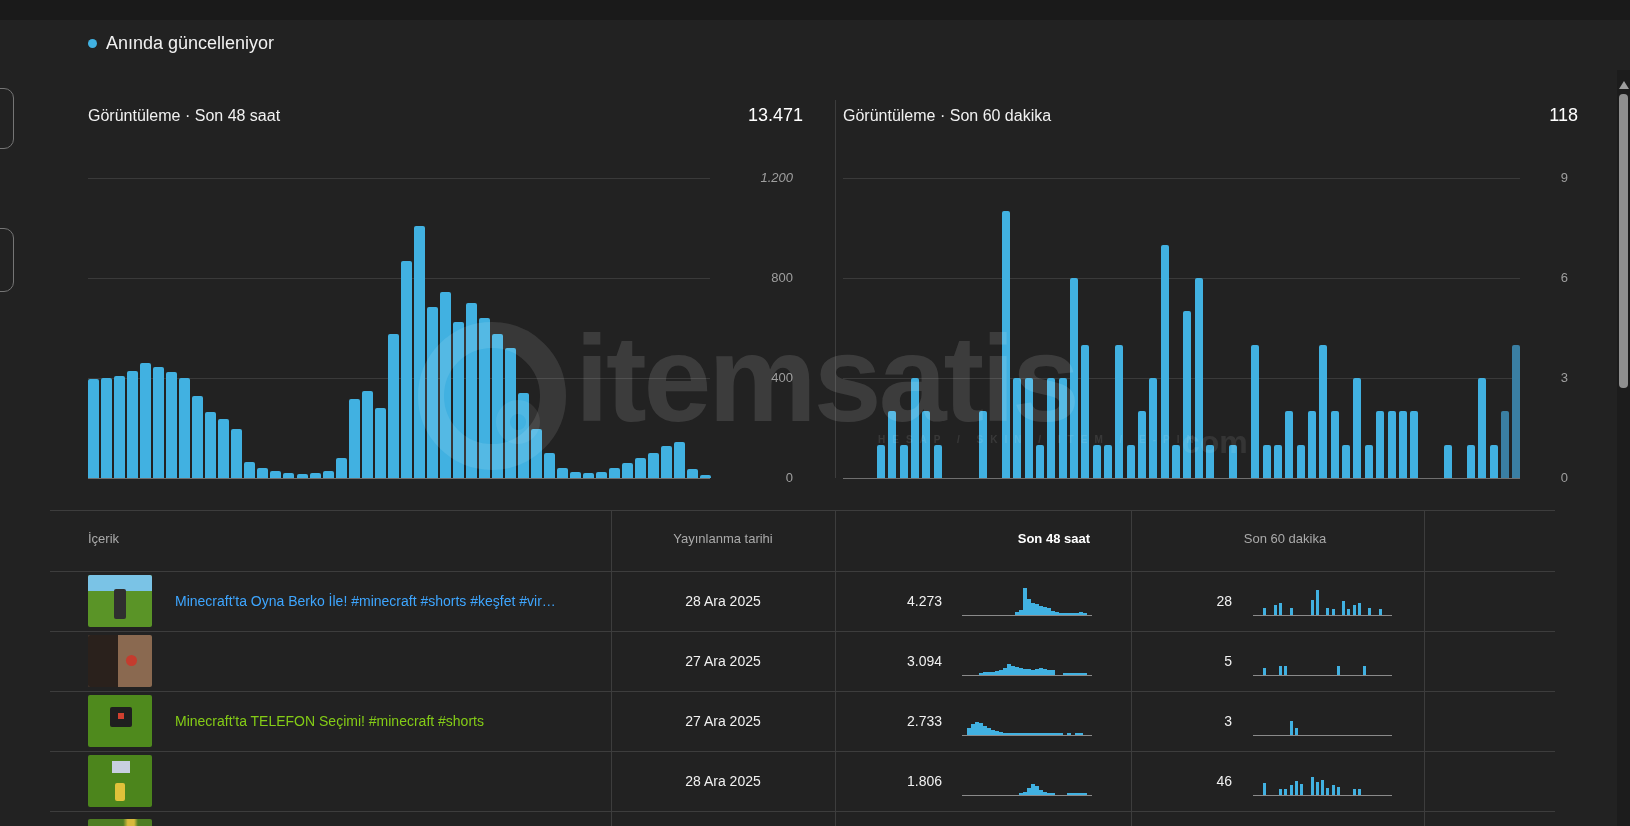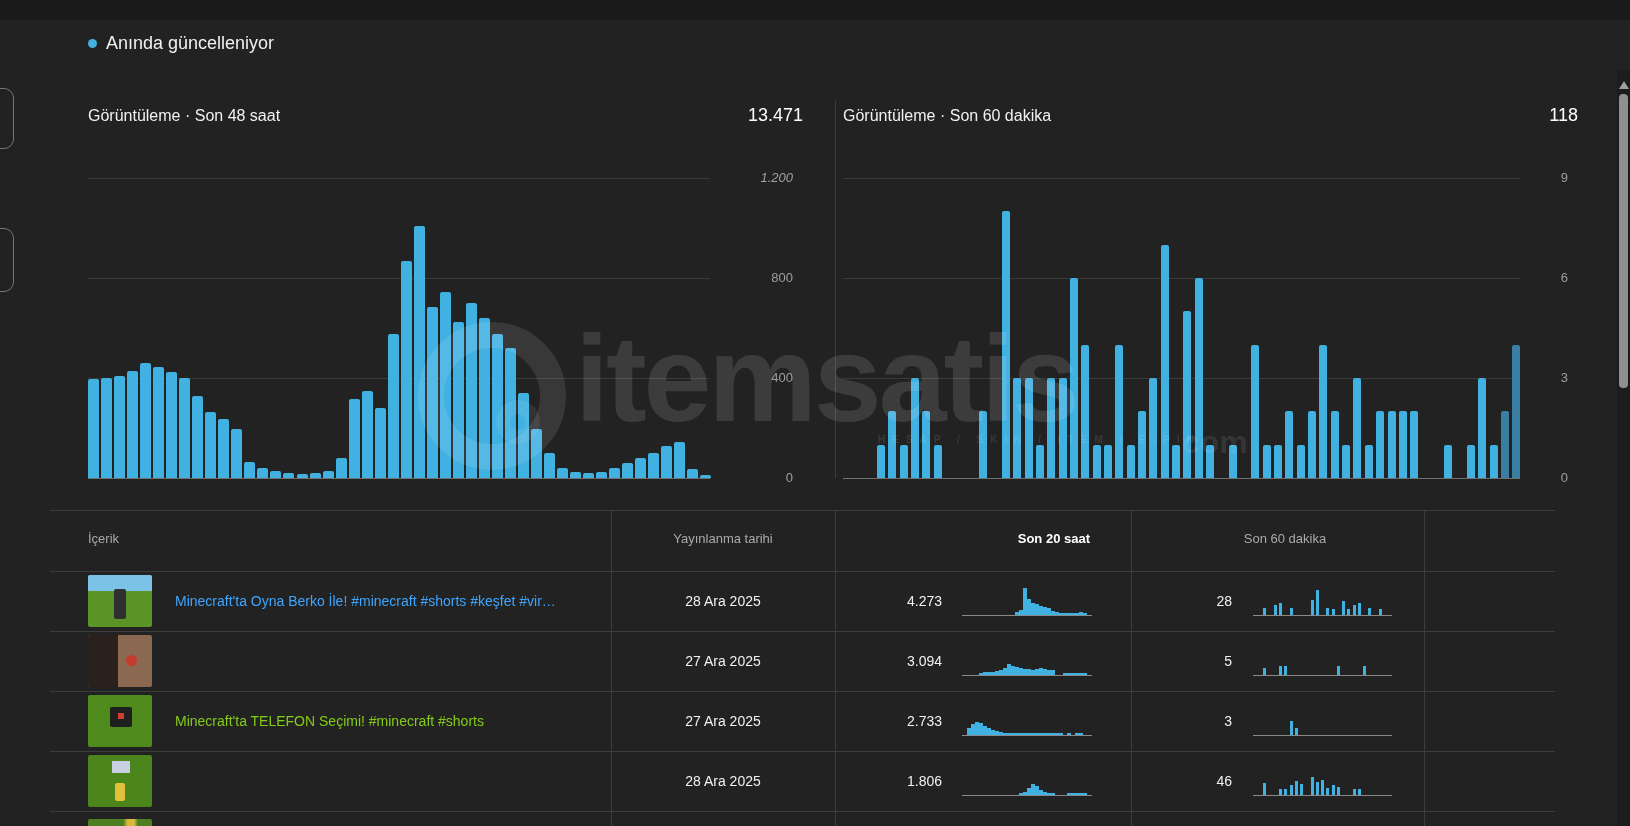--- a/index.html
+++ b/index.html
@@ -242,21 +242,21 @@
   <div class="abs hline" style="top:691px;"></div>
   <div class="abs hline" style="top:751px;"></div>
   <div class="abs hline" style="top:811px;"></div>
   <div class="abs vline" style="left:611px;"></div>
   <div class="abs vline" style="left:835px;"></div>
   <div class="abs vline" style="left:1131px;"></div>
   <div class="abs vline" style="left:1424px;"></div>
 
   <div class="abs th" style="left:88px;">İçerik</div>
   <div class="abs th" style="left:611px;width:224px;text-align:center;">Yayınlanma tarihi</div>
-  <div class="abs th sel" style="left:890px;width:200px;text-align:right;">Son 20 saat</div>
+  <div class="abs th sel" style="left:890px;width:200px;text-align:right;">Son 48 saat</div>
   <div class="abs th" style="left:1185px;width:200px;text-align:center;">Son 60 dakika</div>
 
   <div class="abs row" style="top:571px;">
     <div class="abs thumb t0" style="--c1: #5a9427; --c2: #7ac3e6; --c3: #2f2f2f;"></div>
     <a class="abs row-title" style="color: rgb(62, 166, 255);">Minecraft'ta Oyna Berko İle! #minecraft #shorts #keşfet #vir…</a>
     <div class="abs row-date">28 Ara 2025</div>
     <div class="abs row-v48">4.273</div>
     <div class="abs spark spark48">
         <div class="sbar" style="height: 0px; background: rgb(65, 177, 225);"></div>
         <div class="sbar" style="height: 0px; background: rgb(65, 177, 225);"></div>

